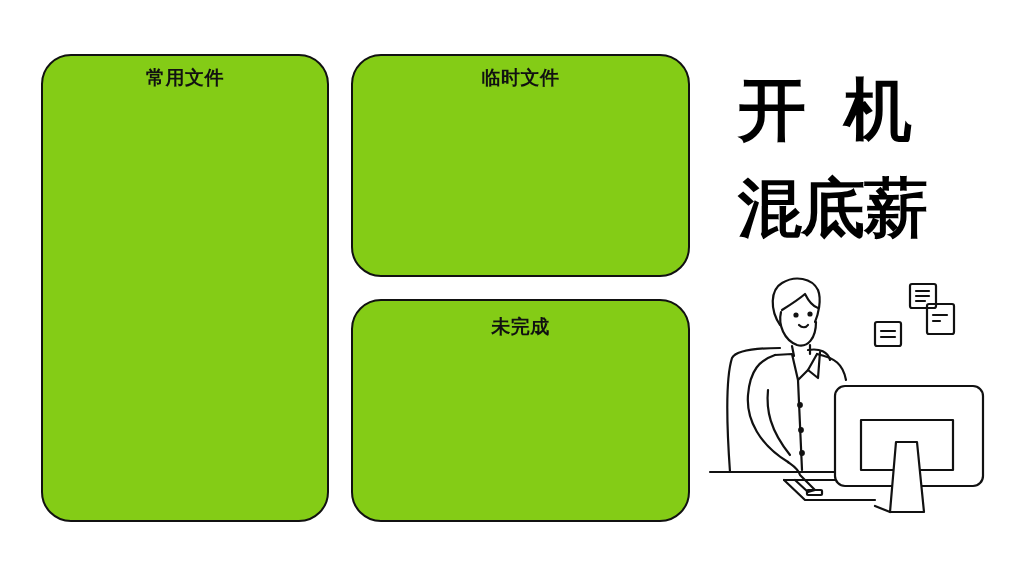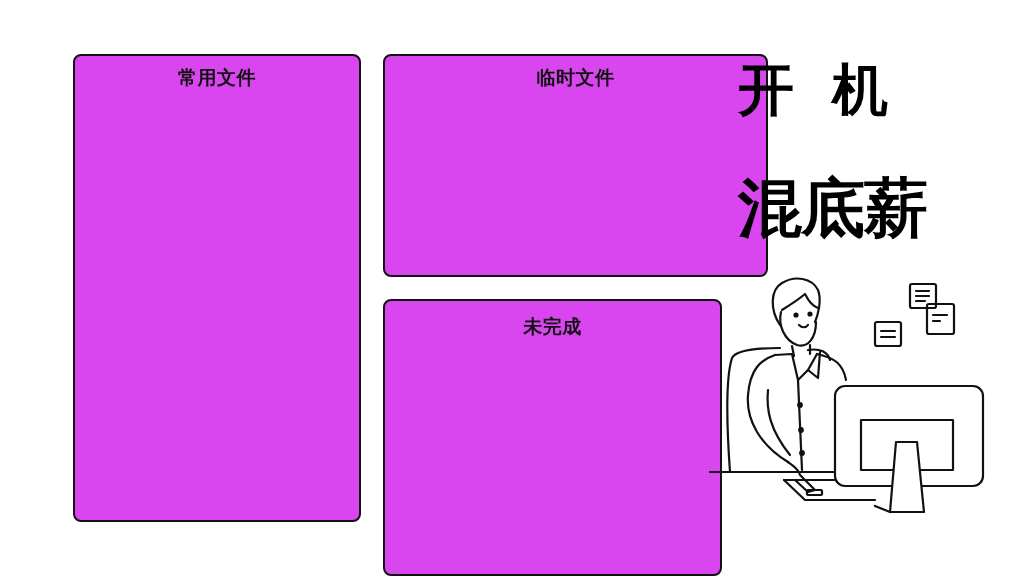--- a/index.html
+++ b/index.html
@@ -2,36 +2,36 @@
 <html><head>
 <meta charset="utf-8">
 <style>
   html, body { margin: 0; padding: 0; }
   body {
     width: 1024px; height: 576px; background: #ffffff; position: relative; overflow: hidden;
     font-family: "DejaVu Sans", "Liberation Sans", sans-serif; color: #111;
   }
   .box {
     position: absolute; box-sizing: border-box;
-    border: 2px solid #111; border-radius: 8px; background: #d946ef; margin-left: 32px;
+    border: 2px solid #111; border-radius: 30px; background: #84cc16;
   }
   .box-title {
     position: absolute; top: 9px; left: 0; right: 0; text-align: center;
     font-size: 19px; font-weight: bold; letter-spacing: 0.5px; color: #111;
   }
   #box-common { left: 41px; top: 54px; width: 288px; height: 468px; }
-  #box-temp { left: 351px; top: 54px; width: 385px; height: 223px; padding-left: 11px; }
-  #box-todo { left: 351px; top: 299px; width: 339px; height: 277px; }
+  #box-temp { left: 351px; top: 54px; width: 339px; height: 223px; padding-left: 11px; }
+  #box-todo { left: 351px; top: 299px; width: 339px; height: 223px; }
   #box-todo .box-title { top: 13px; }
 
   .headline {
     position: absolute; left: 738px; font-weight: bold; color: #000; line-height: 1;
     font-family: "DejaVu Sans", sans-serif;
   }
-  #headline-1 { top: 62px; font-size: 56px; letter-spacing: 38px; }
+  #headline-1 { top: 76px; font-size: 68px; letter-spacing: 38px; }
   #headline-2 { top: 176px; font-size: 64px; letter-spacing: -1px; }
 
   #illustration { position: absolute; left: 700px; top: 270px; width: 300px; height: 250px; }
 </style>
 </head>
 <body>
 
 <div class="box" id="box-common">
   <div class="box-title">常用文件</div>
 </div>

